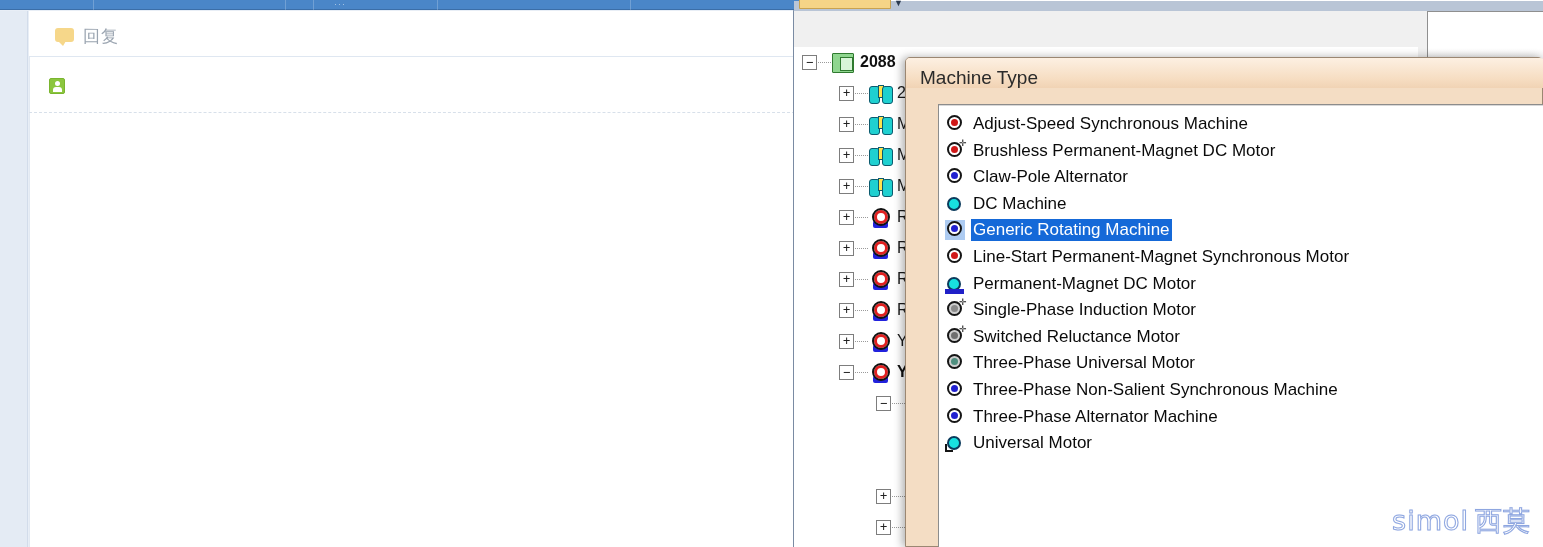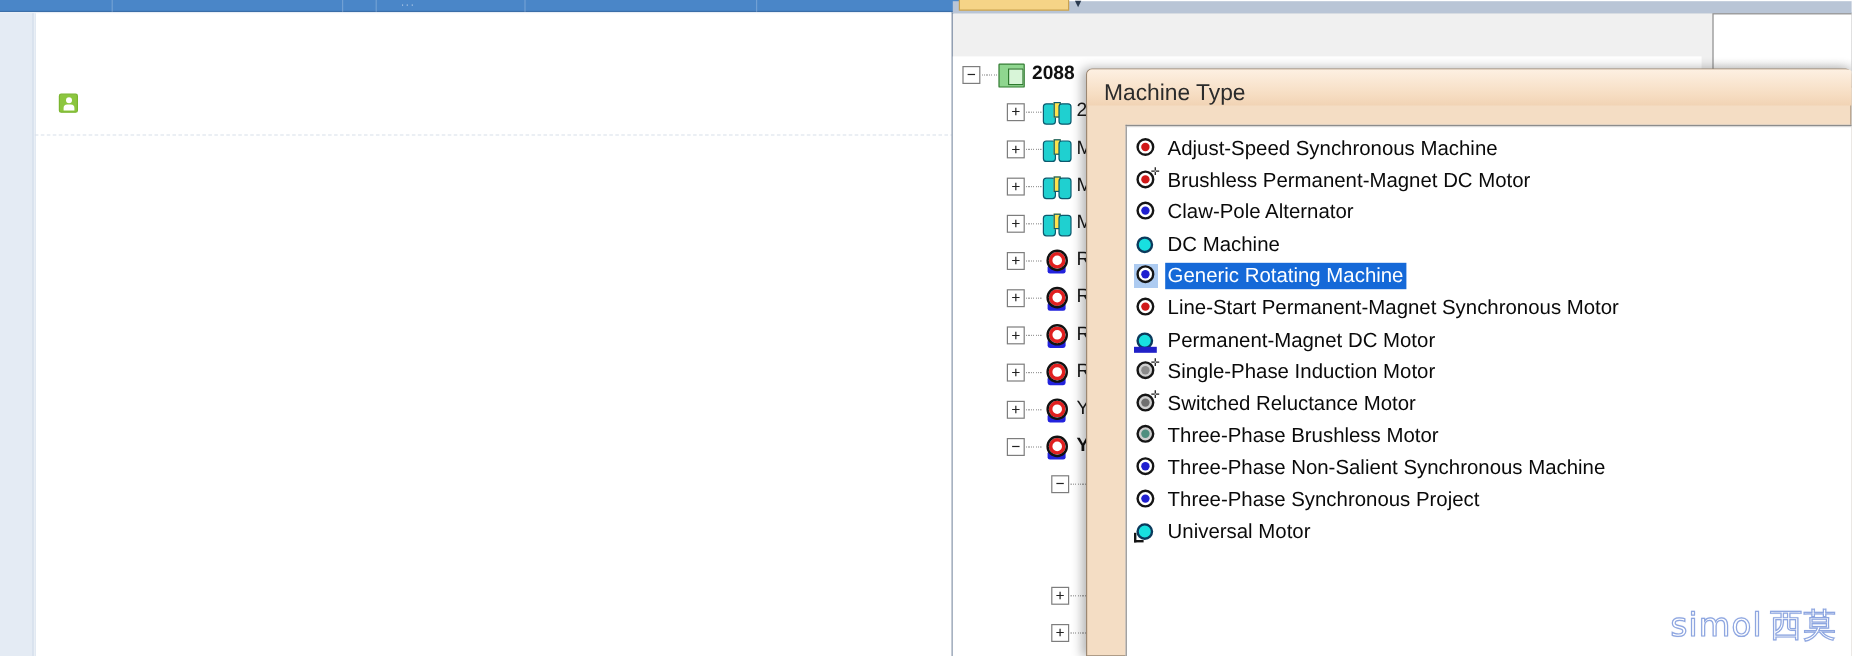--- a/index.html
+++ b/index.html
@@ -295,20 +295,24 @@
       <div class="tick" style="left:285px;"></div>
       <div class="tick" style="left:313px;"></div>
       <div class="tick" style="left:437px;"></div>
       <div class="tick" style="left:630px;"></div>
       <div class="ellipsis">···</div>
     </div>
 
     <div class="forum-leftrail"></div>
     <div class="forum-sheet"></div>
 
+    <div class="reply-bar">
+      <span class="bubble-icon"></span>
+      <span class="reply-label">回复</span>
+    </div>
 
     <div class="post-meta">
       <span class="av-icon"></span>
     </div>
 
   </div>
 
   <div class="pm-panel">
     <div class="pm-chrome-top">
       <div class="tab-blob"></div>
@@ -509,39 +513,39 @@
           </div>
           <div class="mt-text">Switched Reluctance Motor</div>
         </div>
         <div class="mt-item" style="top: 245.4px;">
           <div class="mt-ico">
             <div class="mi">
               <div class="ring" style="background: rgb(207, 207, 207);"></div>
               <div class="core" style="background: rgb(79, 143, 127);"></div>
             </div>
           </div>
-          <div class="mt-text">Three-Phase Brushless Motor</div>
+          <div class="mt-text">Three-Phase Universal Motor</div>
         </div>
         <div class="mt-item" style="top: 272px;">
           <div class="mt-ico">
             <div class="mi">
               <div class="ring"></div>
               <div class="core" style="background: rgb(32, 32, 208);"></div>
             </div>
           </div>
           <div class="mt-text">Three-Phase Non-Salient Synchronous Machine</div>
         </div>
         <div class="mt-item" style="top: 298.6px;">
           <div class="mt-ico">
             <div class="mi">
               <div class="ring"></div>
               <div class="core" style="background: rgb(32, 32, 208);"></div>
             </div>
           </div>
-          <div class="mt-text">Three-Phase Synchronous Project</div>
+          <div class="mt-text">Three-Phase Alternator Machine</div>
         </div>
         <div class="mt-item" style="top: 325.2px;">
           <div class="mt-ico">
             <div class="mi">
               <div class="circ-solid" style="background: rgb(24, 224, 224);"></div>
               <div class="lshape"></div>
             </div>
           </div>
           <div class="mt-text">Universal Motor</div>
         </div>

